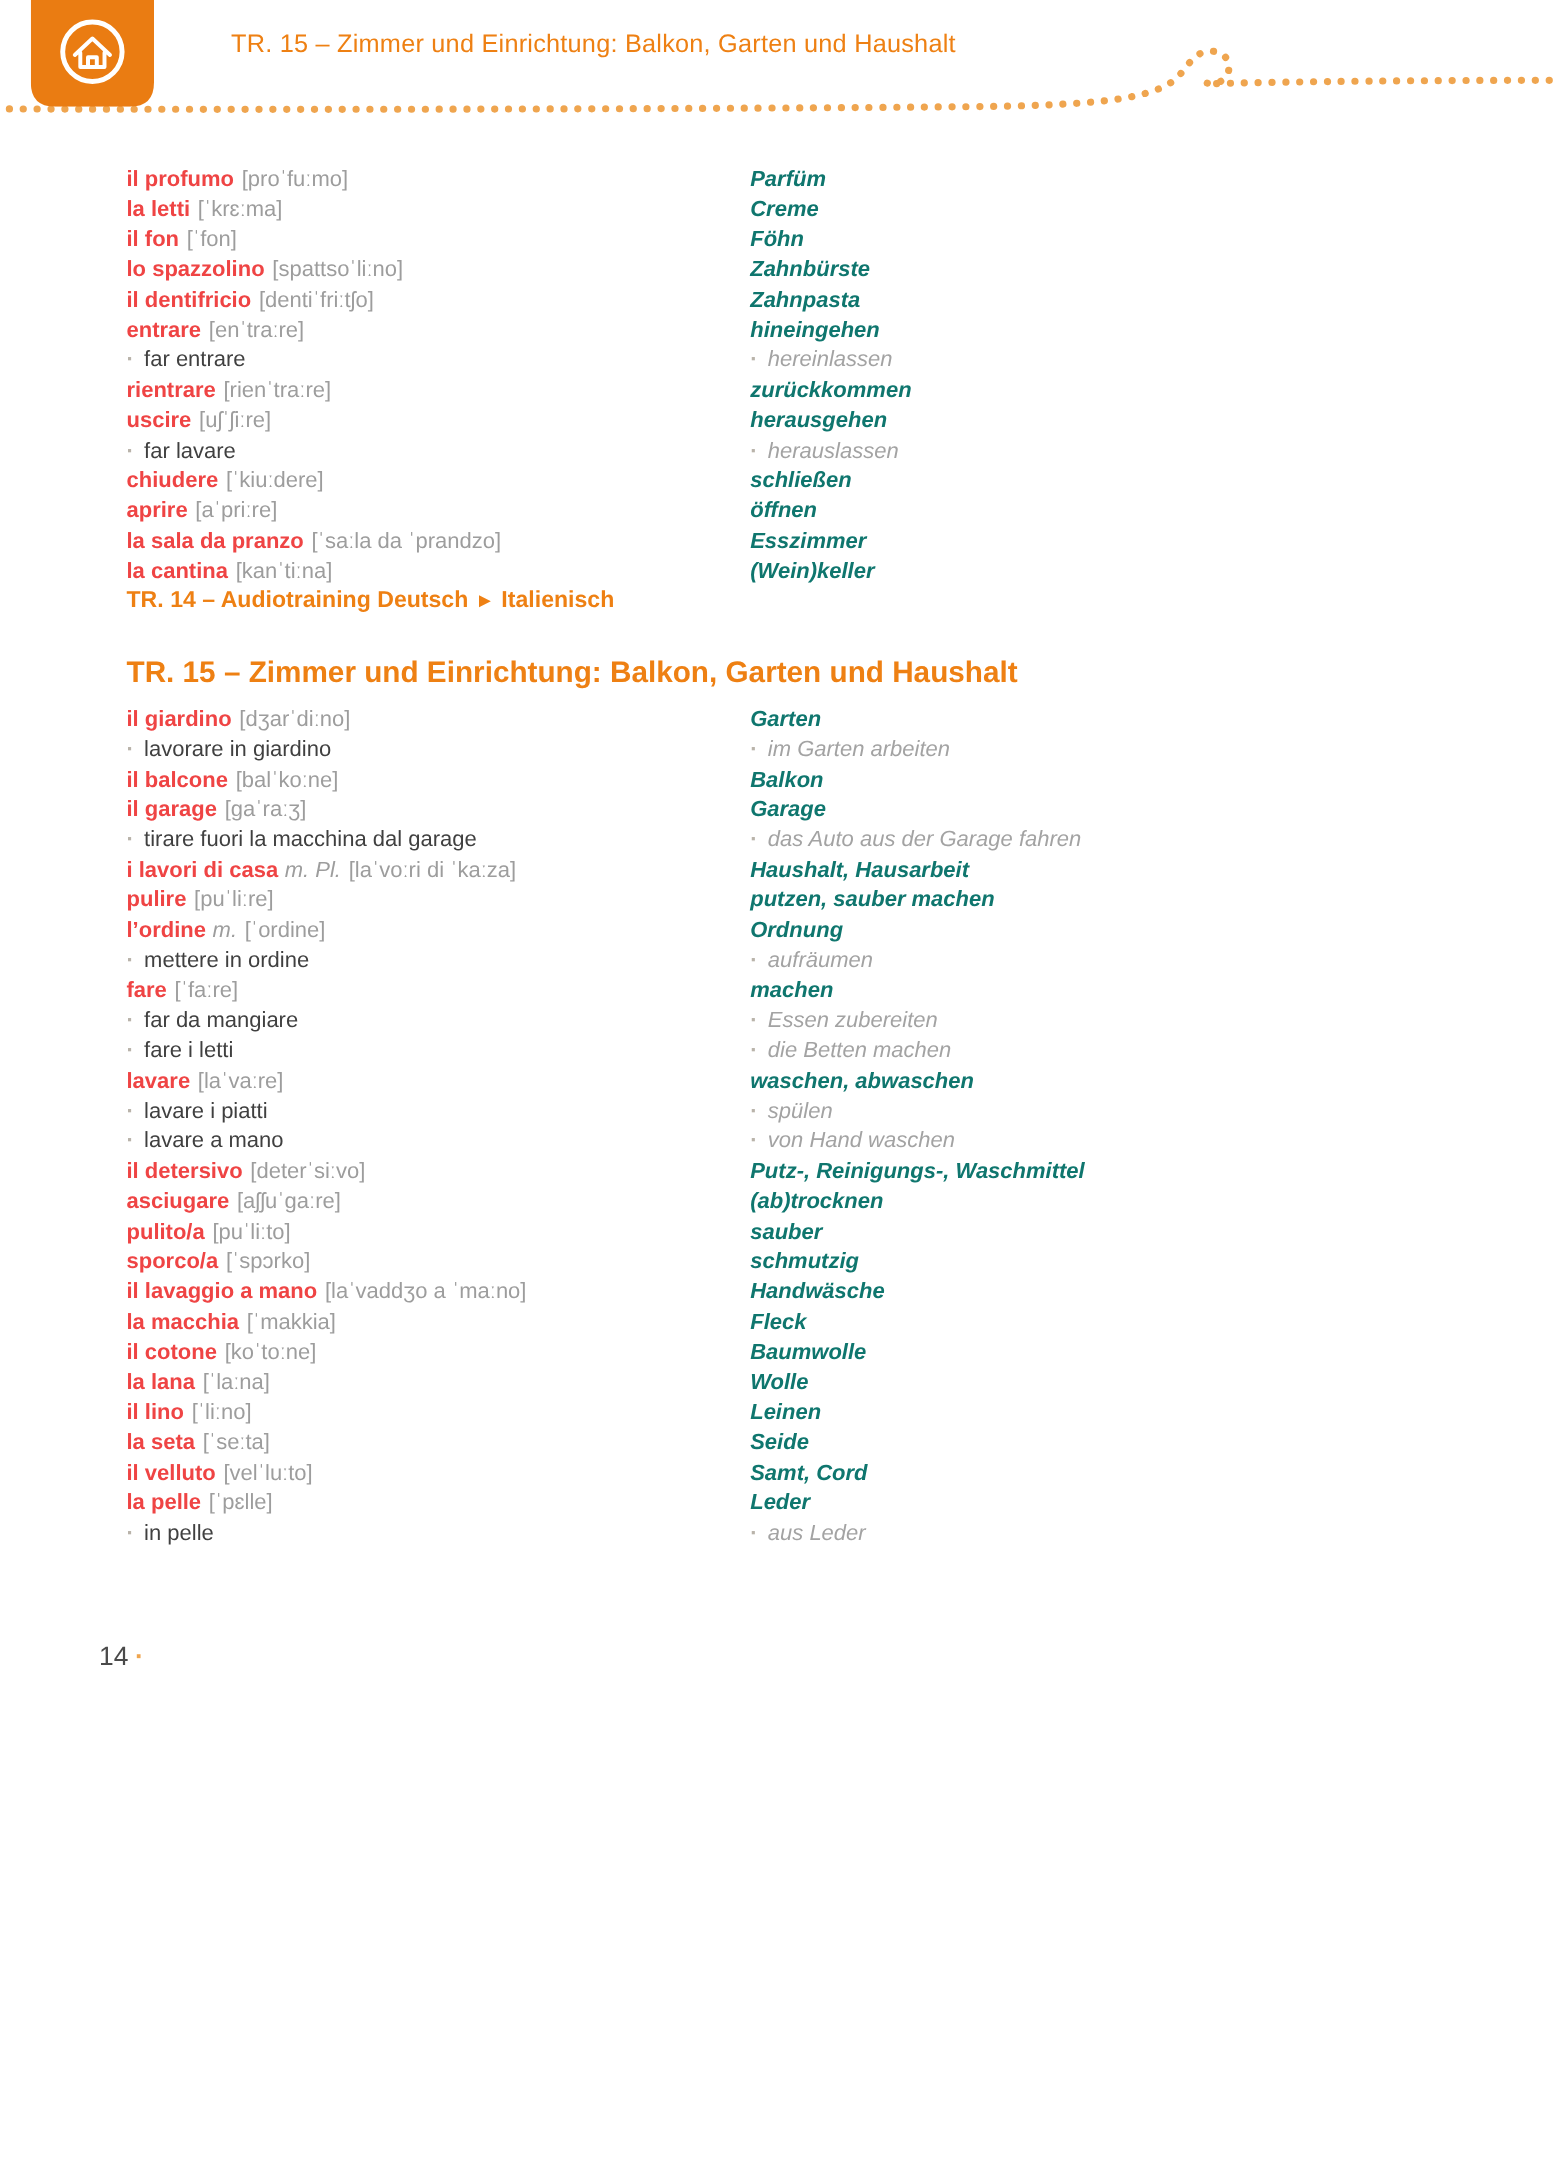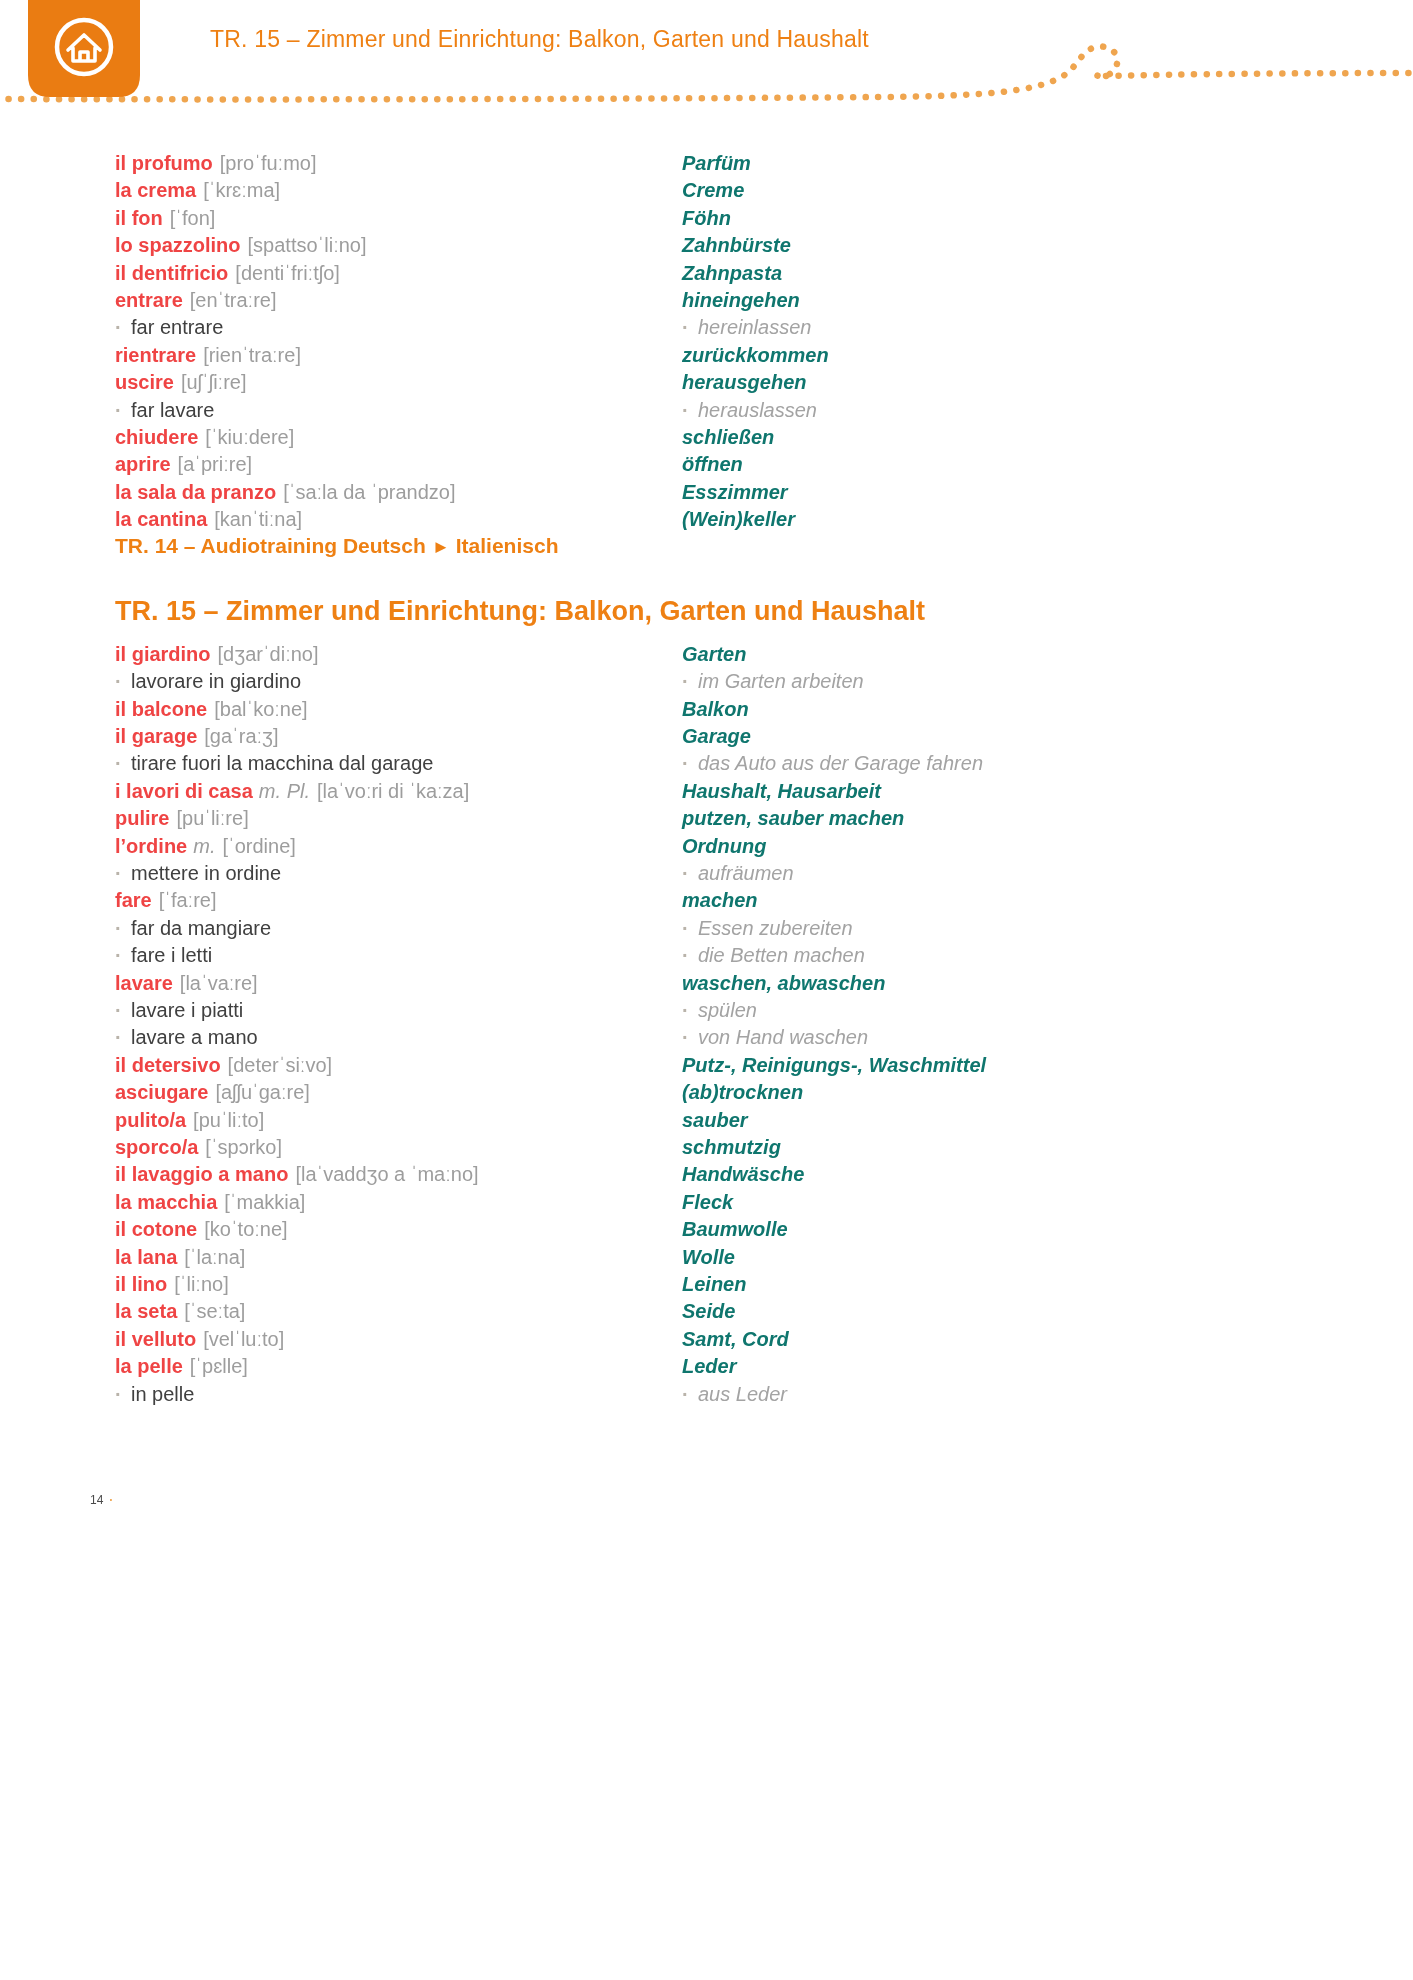--- a/index.html
+++ b/index.html
@@ -37,21 +37,21 @@
   .de{font-style:italic;font-weight:700;color:#0f766e;}
   .row.sub .de{font-weight:400;color:#a3a3a3;}
   .bullet{display:inline-block;width:16px;color:var(--bullet);font-weight:700;}
 
   
   .tr14{font-size:21px;font-weight:700;color:var(--accent);height:28px;}
   .tr14 .arrow{font-size:13px;margin:0 10px;vertical-align:2px;color:var(--accent);}
   .tr15{margin-top:34px;margin-bottom:14px;font-size:27px;font-weight:700;color:var(--accent);}
 
   
-  .footer{position:absolute;left:90px;top:1493px;font-size:12px;color:#4a4a4a;}
+  .footer{position:absolute;left:90px;top:1493px;font-size:24px;color:#4a4a4a;}
   .footer .pg-dot{color:var(--dots);font-weight:700;margin-left:6px;}
 </style>
 </head>
 <body>
 
 <div class="page">
 
   <svg class="dots-svg" width="1413" height="120" viewBox="0 0 1413 120" aria-hidden="true">
     <path d="M -4 99 C 300 100 650 99 880 97 C 990 96 1042 91 1066 74
              C 1079 64 1082 50 1096 47 C 1111 44 1121 55 1116 67
@@ -73,21 +73,21 @@
         <div class="row">
     <div class="col-it">
       <span class="word">il profumo</span><span class="ipa">[proˈfuːmo]</span>
     </div>
     <div class="col-de">
       <span class="de">Parfüm</span>
     </div>
   </div>
         <div class="row">
     <div class="col-it">
-      <span class="word">la crema</span><span class="ipa">[ˈkrɛːma]</span>
+      <span class="word">la letti</span><span class="ipa">[ˈkrɛːma]</span>
     </div>
     <div class="col-de">
       <span class="de">Creme</span>
     </div>
   </div>
         <div class="row">
     <div class="col-it">
       <span class="word">il fon</span><span class="ipa">[ˈfon]</span>
     </div>
     <div class="col-de">

